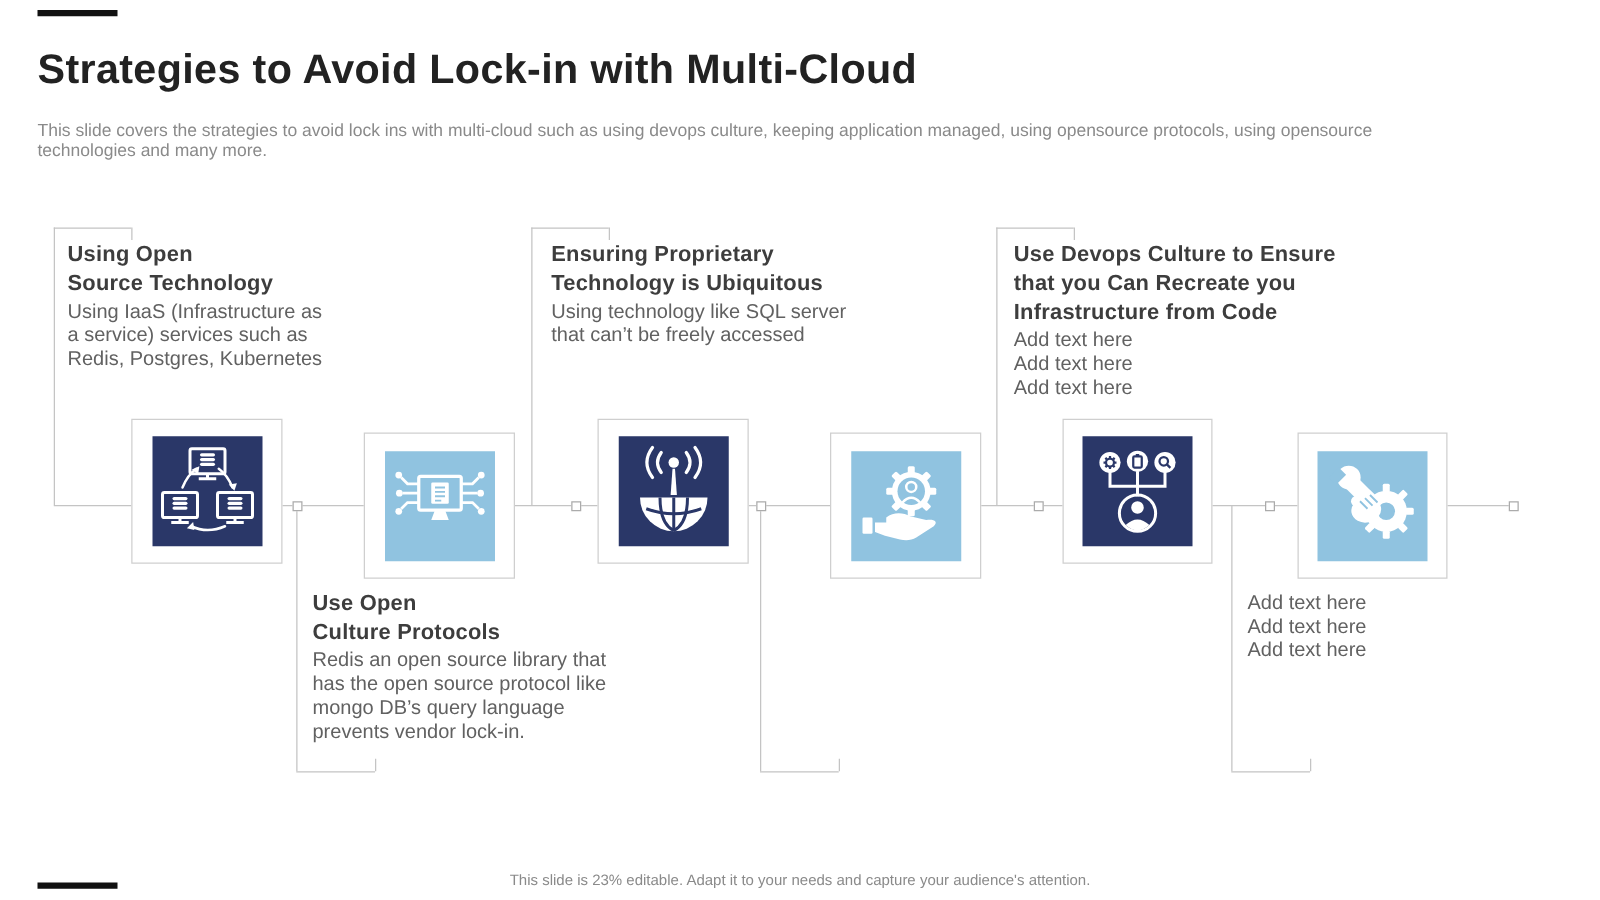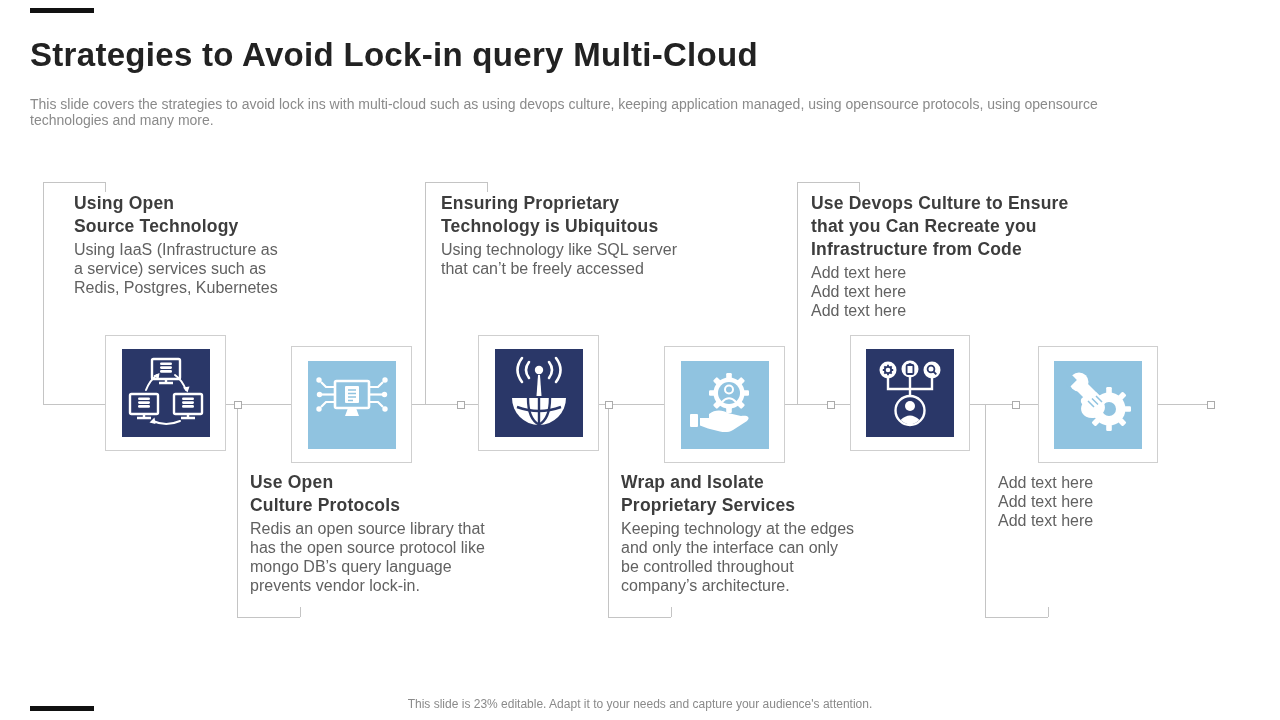--- a/index.html
+++ b/index.html
@@ -22,21 +22,21 @@
   .footer-note{left:0;top:697px;width:1280px;text-align:center;font-size:12px;color:#8a8a8a;}
 </style>
 </head>
 <body>
 
 <div id="slide">
 
   <div class="abs accent-bar" style="left:30px;top:8px;"></div>
   <div class="abs accent-bar" style="left:30px;top:706px;"></div>
 
-  <div class="abs slide-title">Strategies to Avoid Lock-in query Multi-Cloud</div>
+  <div class="abs slide-title">Strategies to Avoid Lock-in with Multi-Cloud</div>
   <div class="abs slide-subtitle">This slide covers the strategies to avoid lock ins with multi-cloud such as using devops culture, keeping application managed, using opensource protocols, using opensource technologies and many more.</div>
 
   <div class="abs line hline" style="left:43px;top:404px;width:1167px;"></div>
 
   <div class="abs line vline" style="left:43px;top:182px;height:222px;"></div>
   <div class="abs line hline" style="left:43px;top:182px;width:62px;"></div>
   <div class="abs line vline" style="left:105px;top:182px;height:10px;"></div>
 
   <div class="abs line vline" style="left:425px;top:182px;height:222px;"></div>
   <div class="abs line hline" style="left:425px;top:182px;width:62px;"></div>
@@ -58,21 +58,21 @@
   <div class="abs line hline" style="left:985px;top:617px;width:63px;"></div>
   <div class="abs line vline" style="left:1048px;top:607px;height:10px;"></div>
 
   <div class="abs node" style="left:234px;top:401px;"></div>
   <div class="abs node" style="left:457px;top:401px;"></div>
   <div class="abs node" style="left:605px;top:401px;"></div>
   <div class="abs node" style="left:827px;top:401px;"></div>
   <div class="abs node" style="left:1012px;top:401px;"></div>
   <div class="abs node" style="left:1207px;top:401px;"></div>
 
-  <div class="abs" style="left:74px;top:192px;width:265px;">
+  <div class="abs" style="left:54px;top:192px;width:265px;">
     <div class="step-title">Using Open
 Source Technology</div>
     <div class="step-body">Using IaaS (Infrastructure as
 a service) services such as
 Redis, Postgres, Kubernetes</div>
   </div>
   <div class="abs" style="left:441px;top:192px;width:290px;">
     <div class="step-title">Ensuring Proprietary
 Technology is Ubiquitous</div>
     <div class="step-body">Using technology like SQL server
@@ -87,28 +87,20 @@
 Add text here</div>
   </div>
 
   <div class="abs" style="left:250px;top:471px;width:265px;">
     <div class="step-title">Use Open
 Culture Protocols</div>
     <div class="step-body">Redis an open source library that
 has the open source protocol like
 mongo DB’s query language
 prevents vendor lock-in.</div>
-  </div>
-  <div class="abs" style="left:621px;top:471px;width:265px;">
-    <div class="step-title">Wrap and Isolate
-Proprietary Services</div>
-    <div class="step-body">Keeping technology at the edges
-and only the interface can only
-be controlled throughout
-company’s architecture.</div>
   </div>
   <div class="abs" style="left:998px;top:471px;width:265px;">
     <div class="step-body">Add text here
 Add text here
 Add text here</div>
   </div>
 
   <div class="abs icon-box" style="left:105px;top:335px;width:119px;height:114px;">
     <div class="icon-tile tile-dark">
       <svg width="88" height="88" viewBox="0 0 88 88">

